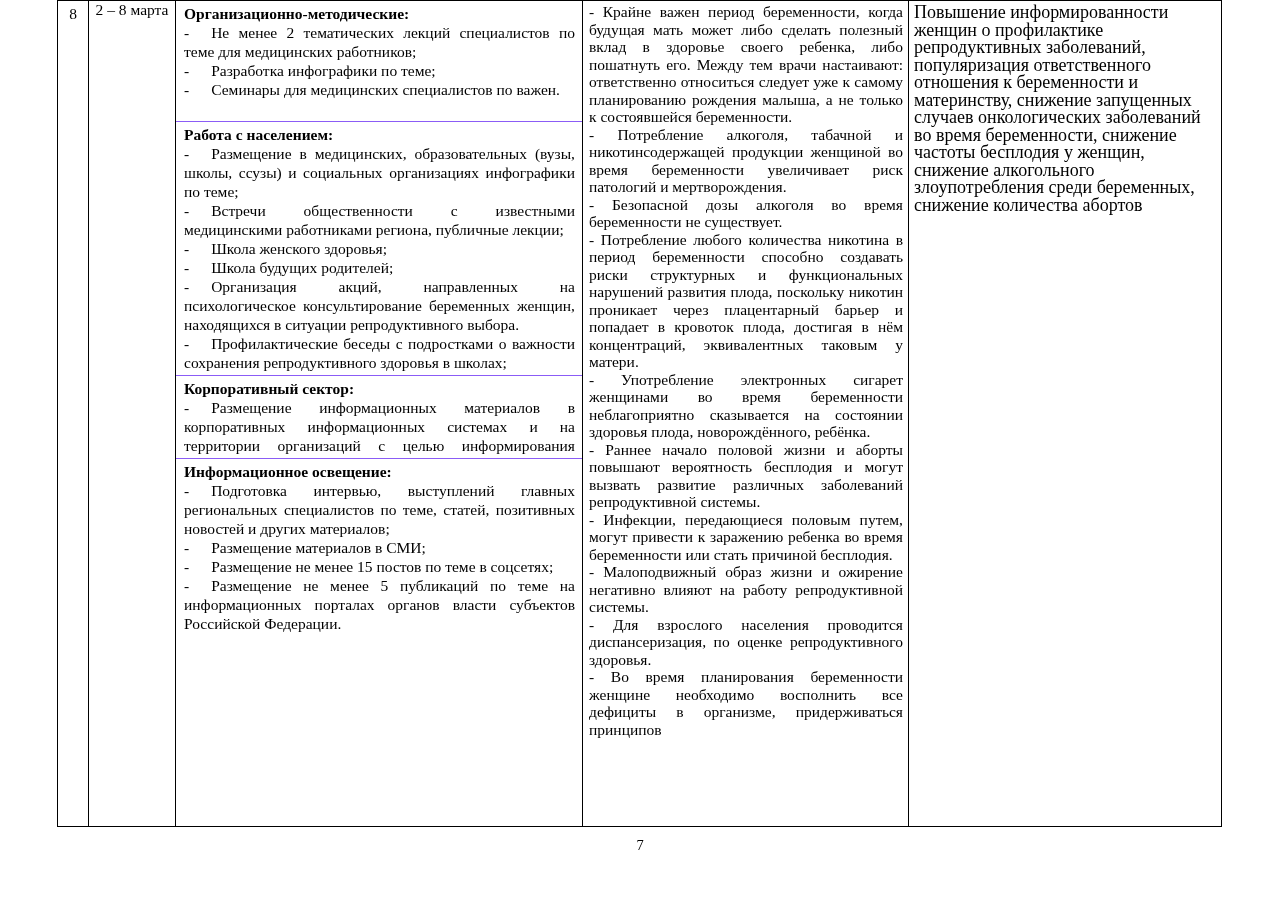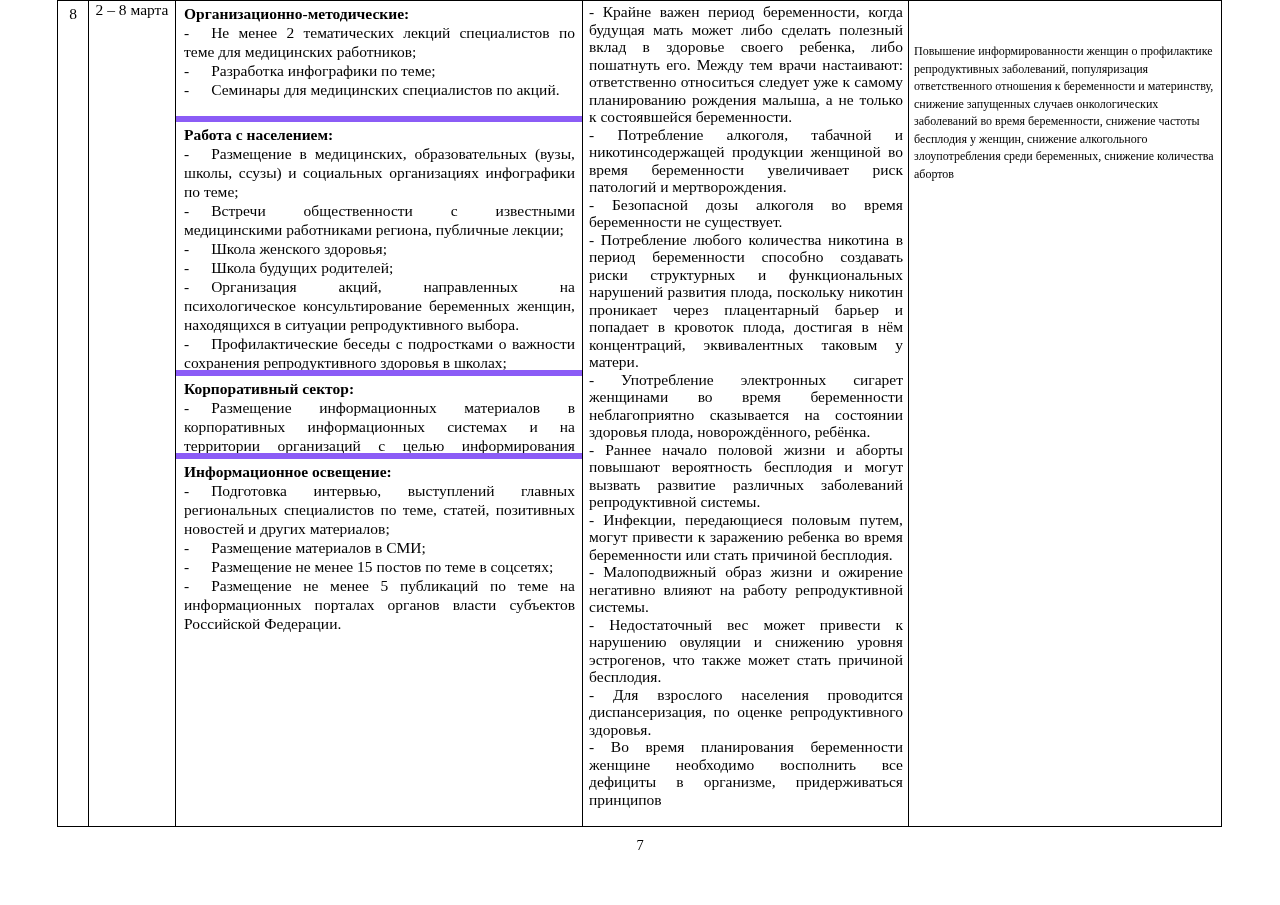--- a/index.html
+++ b/index.html
@@ -50,21 +50,21 @@
     padding: 4px 7px 0 7px;
     line-height: 19px;
   }
   .col-activities {
     width: 407px;
     display: flex;
     flex-direction: column;
   }
   .act-block {
     box-sizing: border-box;
-    border-bottom: 6px solid #8b5cf6;
+    border-bottom: 1px solid #8b5cf6;
     padding: 3px 7px 2px 8px;
     line-height: 19px;
     overflow: hidden;
   }
   .act-block.b1 { height: 121px; }
   .act-block.b2 { height: 254px; }
   .act-block.b3 { height: 83px; }
   .act-block.b4 { flex: 1; border-bottom: none; }
   .act-title { font-weight: bold; }
   .act-item { text-align: justify; }
@@ -74,22 +74,21 @@
     width: 326px;
     padding: 2px 5px 0 6px;
     line-height: 17.5px;
   }
   .msg { text-align: justify; }
 
   .col-results {
     flex: 1;
     padding: 3px 3px 0 5px;
     line-height: 17.5px;
-    font-size: 12px;
-    margin-top: 39px;
+    font-size: 18px;
   }
 
   .page-number {
     position: absolute;
     top: 837px;
     left: 0;
     width: 1280px;
     text-align: center;
     font-size: 14.5px;
   }
@@ -107,21 +106,21 @@
     <span>2 – 8 марта</span>
   </div>
 
 
   <div class="col col-activities">
 
     <div class="act-block b1">
       <div class="act-title">Организационно-методические:</div>
       <div class="act-item"><span>-</span><span class="dash-gap"></span><span>Не менее 2 тематических лекций специалистов по теме для медицинских работников;</span></div>
       <div class="act-item"><span>-</span><span class="dash-gap"></span><span>Разработка инфографики по теме;</span></div>
-      <div class="act-item"><span>-</span><span class="dash-gap"></span><span>Семинары для медицинских специалистов по акций.</span></div>
+      <div class="act-item"><span>-</span><span class="dash-gap"></span><span>Семинары для медицинских специалистов по важен.</span></div>
     </div>
 
     <div class="act-block b2">
       <div class="act-title">Работа с населением:</div>
       <div class="act-item"><span>-</span><span class="dash-gap"></span><span>Размещение в медицинских, образовательных (вузы, школы, ссузы) и социальных организациях инфографики по теме;</span></div>
       <div class="act-item"><span>-</span><span class="dash-gap"></span><span>Встречи общественности с известными медицинскими работниками региона, публичные лекции;</span></div>
       <div class="act-item"><span>-</span><span class="dash-gap"></span><span>Школа женского здоровья;</span></div>
       <div class="act-item"><span>-</span><span class="dash-gap"></span><span>Школа будущих родителей;</span></div>
       <div class="act-item"><span>-</span><span class="dash-gap"></span><span>Организация акций, направленных на психологическое консультирование беременных женщин, находящихся в ситуации репродуктивного выбора.</span></div>
       <div class="act-item"><span>-</span><span class="dash-gap"></span><span>Профилактические беседы с подростками о важности сохранения репродуктивного здоровья в школах;</span></div>
@@ -144,21 +143,20 @@
 
   <div class="col col-messages">
     <div class="msg">- Крайне важен период беременности, когда будущая мать может либо сделать полезный вклад в здоровье своего ребенка, либо пошатнуть его. Между тем врачи настаивают: ответственно относиться следует уже к самому планированию рождения малыша, а не только к состоявшейся беременности.</div>
     <div class="msg">- Потребление алкоголя, табачной и никотинсодержащей продукции женщиной во время беременности увеличивает риск патологий и мертворождения.</div>
     <div class="msg">- Безопасной дозы алкоголя во время беременности не существует.</div>
     <div class="msg">- Потребление любого количества никотина в период беременности способно создавать риски структурных и функциональных нарушений развития плода, поскольку никотин проникает через плацентарный барьер и попадает в кровоток плода, достигая в нём концентраций, эквивалентных таковым у матери.</div>
     <div class="msg">- Употребление электронных сигарет женщинами во время беременности неблагоприятно сказывается на состоянии здоровья плода, новорождённого, ребёнка.</div>
     <div class="msg">- Раннее начало половой жизни и аборты повышают вероятность бесплодия и могут вызвать развитие различных заболеваний репродуктивной системы.</div>
     <div class="msg">- Инфекции, передающиеся половым путем, могут привести к заражению ребенка во время беременности или стать причиной бесплодия.</div>
     <div class="msg">- Малоподвижный образ жизни и ожирение негативно влияют на работу репродуктивной системы.</div>
-    <div class="msg">- Недостаточный вес может привести к нарушению овуляции и снижению уровня эстрогенов, что также может стать причиной бесплодия.</div>
     <div class="msg">- Для взрослого населения проводится диспансеризация, по оценке репродуктивного здоровья.</div>
     <div class="msg">- Во время планирования беременности женщине необходимо восполнить все дефициты в организме, придерживаться принципов</div>
   </div>
 
   <div class="col col-results">
     <div>Повышение информированности женщин о профилактике репродуктивных заболеваний, популяризация ответственного отношения к беременности и материнству, снижение запущенных случаев онкологических заболеваний во время беременности, снижение частоты бесплодия у женщин, снижение алкогольного злоупотребления среди беременных, снижение количества абортов</div>
   </div>
 
 </div>
 

